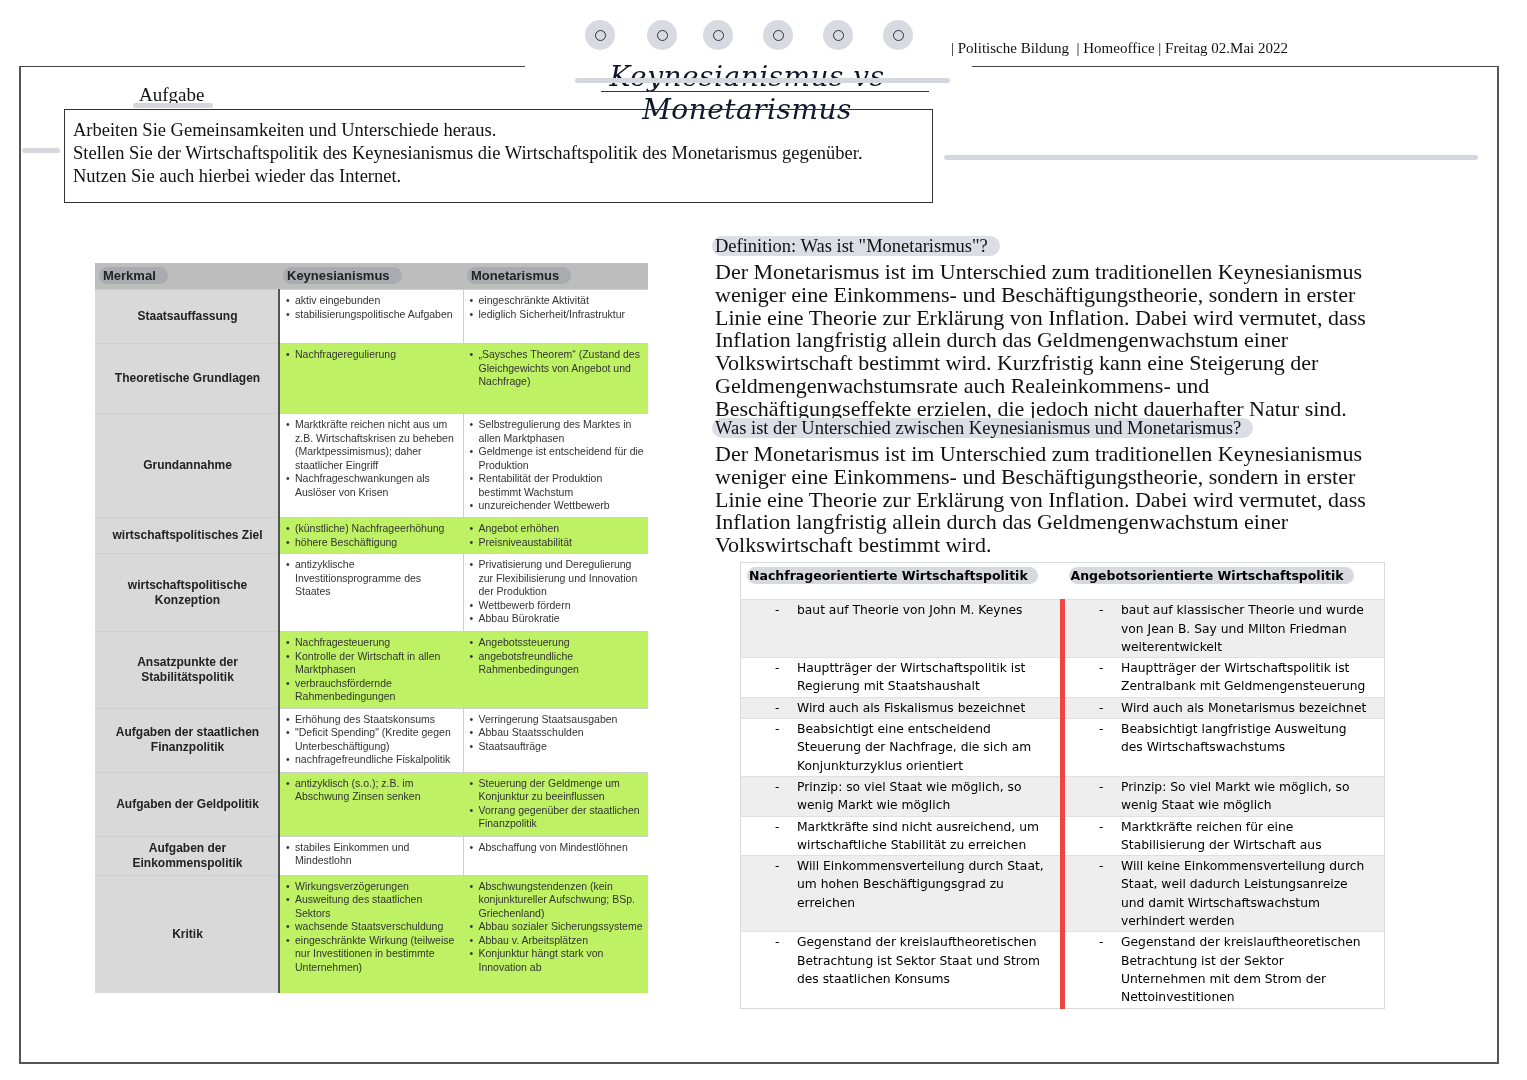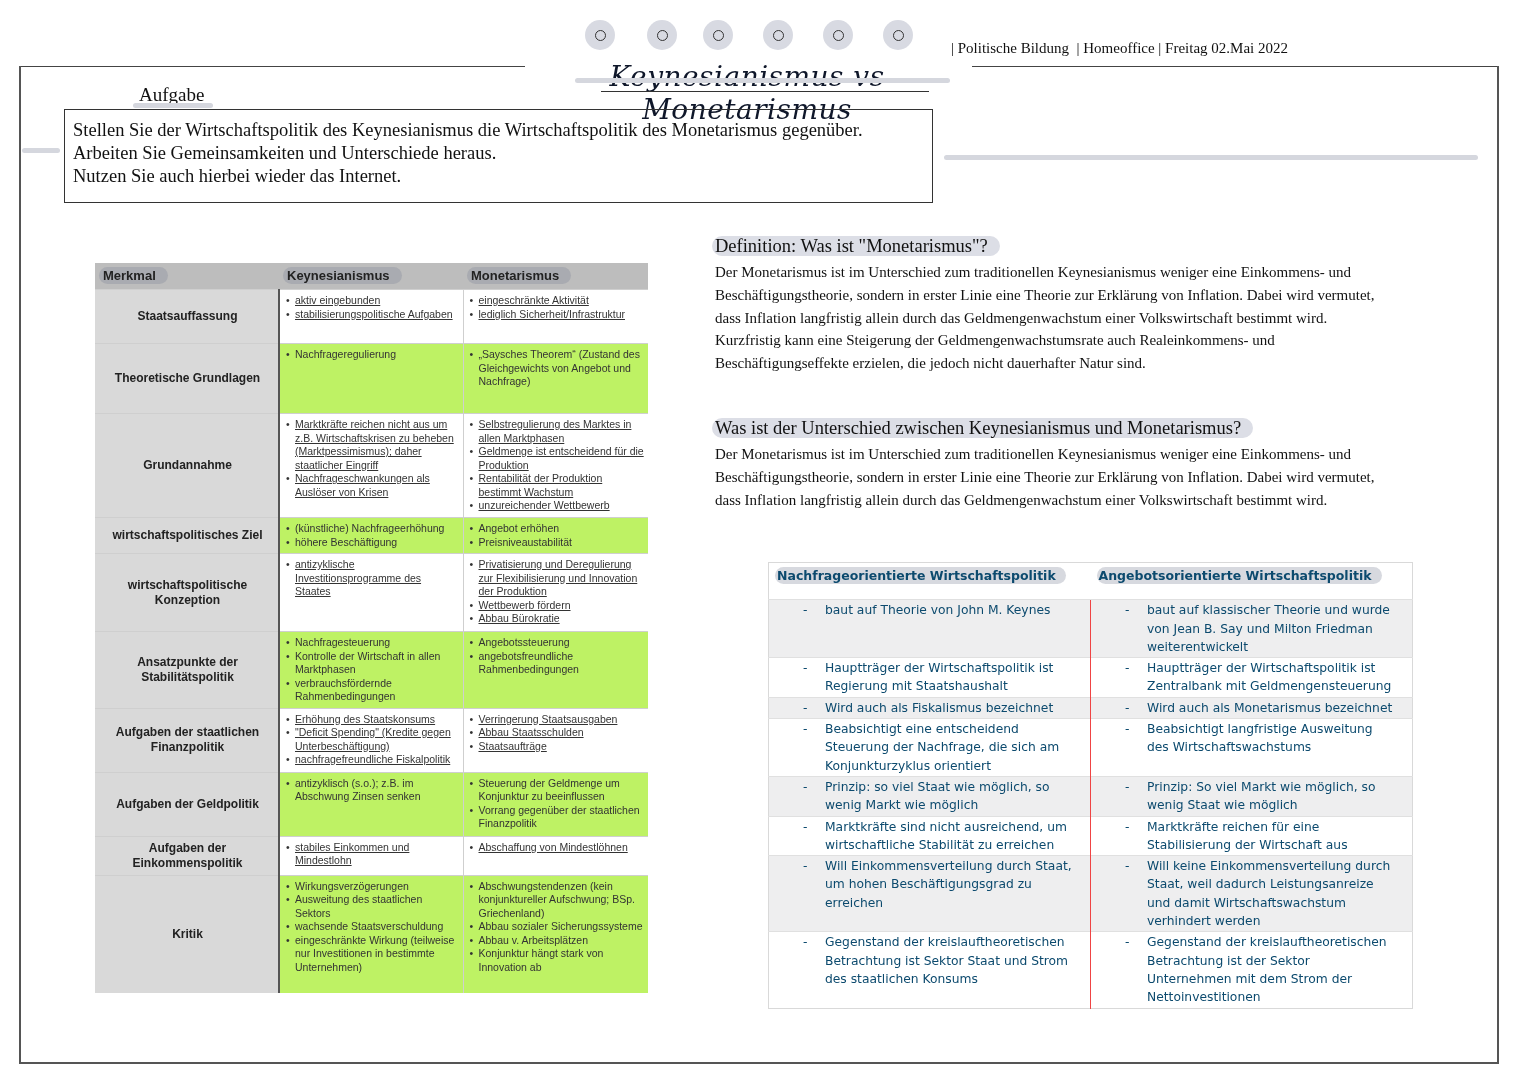--- a/index.html
+++ b/index.html
@@ -58,47 +58,47 @@
     background: #bdbdbd; text-align: left; padding: 3px 4px; height: 20px; font-size: 13px; color: #222;
   }
   .t1 th .pill { background: #a9abb1; padding: 1px 12px 1px 4px; border-radius: 10px; }
   .t1 td { border-top: 1.5px solid #cfcfcf; vertical-align: top; padding: 4px 4px 4px 6px; }
   .t1 td.k {
     background: #d9d9d9; font-weight: bold; text-align: center; vertical-align: middle;
     font-size: 12px; line-height: 15px; color: #222; border-right: 2px solid #555;
   }
   .t1 td.c2 { border-left: 1.5px solid #cfcfcf; }
   .t1 tr.shade td.v { background: #bef264; }
-  .t1 tr.plain td.v { background: #ffffff; text-decoration: underline; }
+  .t1 tr.plain td.v { background: #ffffff; }
   .t1 ul { margin: 0; padding: 0; list-style: none; }
   .t1 li { padding-left: 9px; position: relative; }
   .t1 li::before { content: "•"; position: absolute; left: 0; top: 0; }
 
   
   .q-head {
     font-size: 18.5px; padding: 0 12px 0 3px; border-radius: 12px; background: #dcdee6; white-space: nowrap;
   }
   .q1 { left: 712px; top: 236px; }
   .q2 { left: 712px; top: 418px; }
-  .para { left: 715px; width: 680px; font-size: 15px; line-height: 22.8px; }
+  .para { left: 715px; width: 680px; font-size: 22px; line-height: 22.8px; }
   .p1 { top: 261px; }
   .p2 { top: 443px; }
 
   
   .t2 {
-    left: 768px; top: 562px; width: 644px; border-collapse: collapse; table-layout: fixed;
-    font-family: "DejaVu Sans", sans-serif; font-size: 12.3px; line-height: 18.3px; color: #0c4a6e;
+    left: 740px; top: 562px; width: 644px; border-collapse: collapse; table-layout: fixed;
+    font-family: "DejaVu Sans", sans-serif; font-size: 12.3px; line-height: 18.3px; color: #000000;
     border: 1px solid #d9d9d9;
   }
   .t2 th {
     text-align: left; font-size: 12.5px; padding: 4px 6px 14px 6px; background: #fff; font-weight: bold;
   }
   .t2 th .pill { background: #d7d9df; padding: 1px 10px 1px 2px; border-radius: 10px; }
   .t2 td { vertical-align: top; padding: 1px 4px; border-top: 1px solid #e0e0e0; }
-  .t2 td + td { border-left: 1px solid #ef4444; }
+  .t2 td + td { border-left: 5px solid #ef4444; }
   .t2 tr.shade td { background: #eeeeef; }
   .t2 tr.plain td { background: #ffffff; margin-left: 29px; }
   .t2 .dash { display: inline-block; width: 52px; text-indent: 30px; vertical-align: top; }
   .t2 .txt { display: inline-block; width: 250px; vertical-align: top; }
 </style>
 </head>
 <body>
 
 <div class="abs frame-top-left"></div>
 <div class="abs frame-top-right"></div>
@@ -117,22 +117,22 @@
 <div class="abs title">Keynesianismus vs Monetarismus</div>
 <div class="abs title-underline-gray"></div>
 <div class="abs title-underline-line"></div>
 <div class="abs meta">| Politische Bildung  | Homeoffice | Freitag 02.Mai 2022</div>
 
 <div class="abs aufgabe-label">Aufgabe</div>
 <div class="abs aufgabe-underline"></div>
 <div class="abs left-tick"></div>
 <div class="abs right-bar"></div>
 <div class="abs task-box">
+  <div>Arbeiten Sie Gemeinsamkeiten und Unterschiede heraus.</div>
   <div>Stellen Sie der Wirtschaftspolitik des Keynesianismus die Wirtschaftspolitik des Monetarismus gegenüber.</div>
-  <div>Arbeiten Sie Gemeinsamkeiten und Unterschiede heraus.</div>
   <div>Nutzen Sie auch hierbei wieder das Internet.</div>
 </div>
 
 <table class="abs t1">
   <colgroup>
       <col style="width:184px">
       <col style="width:184px">
       <col style="width:185px">
     </colgroup>
   <thead>

